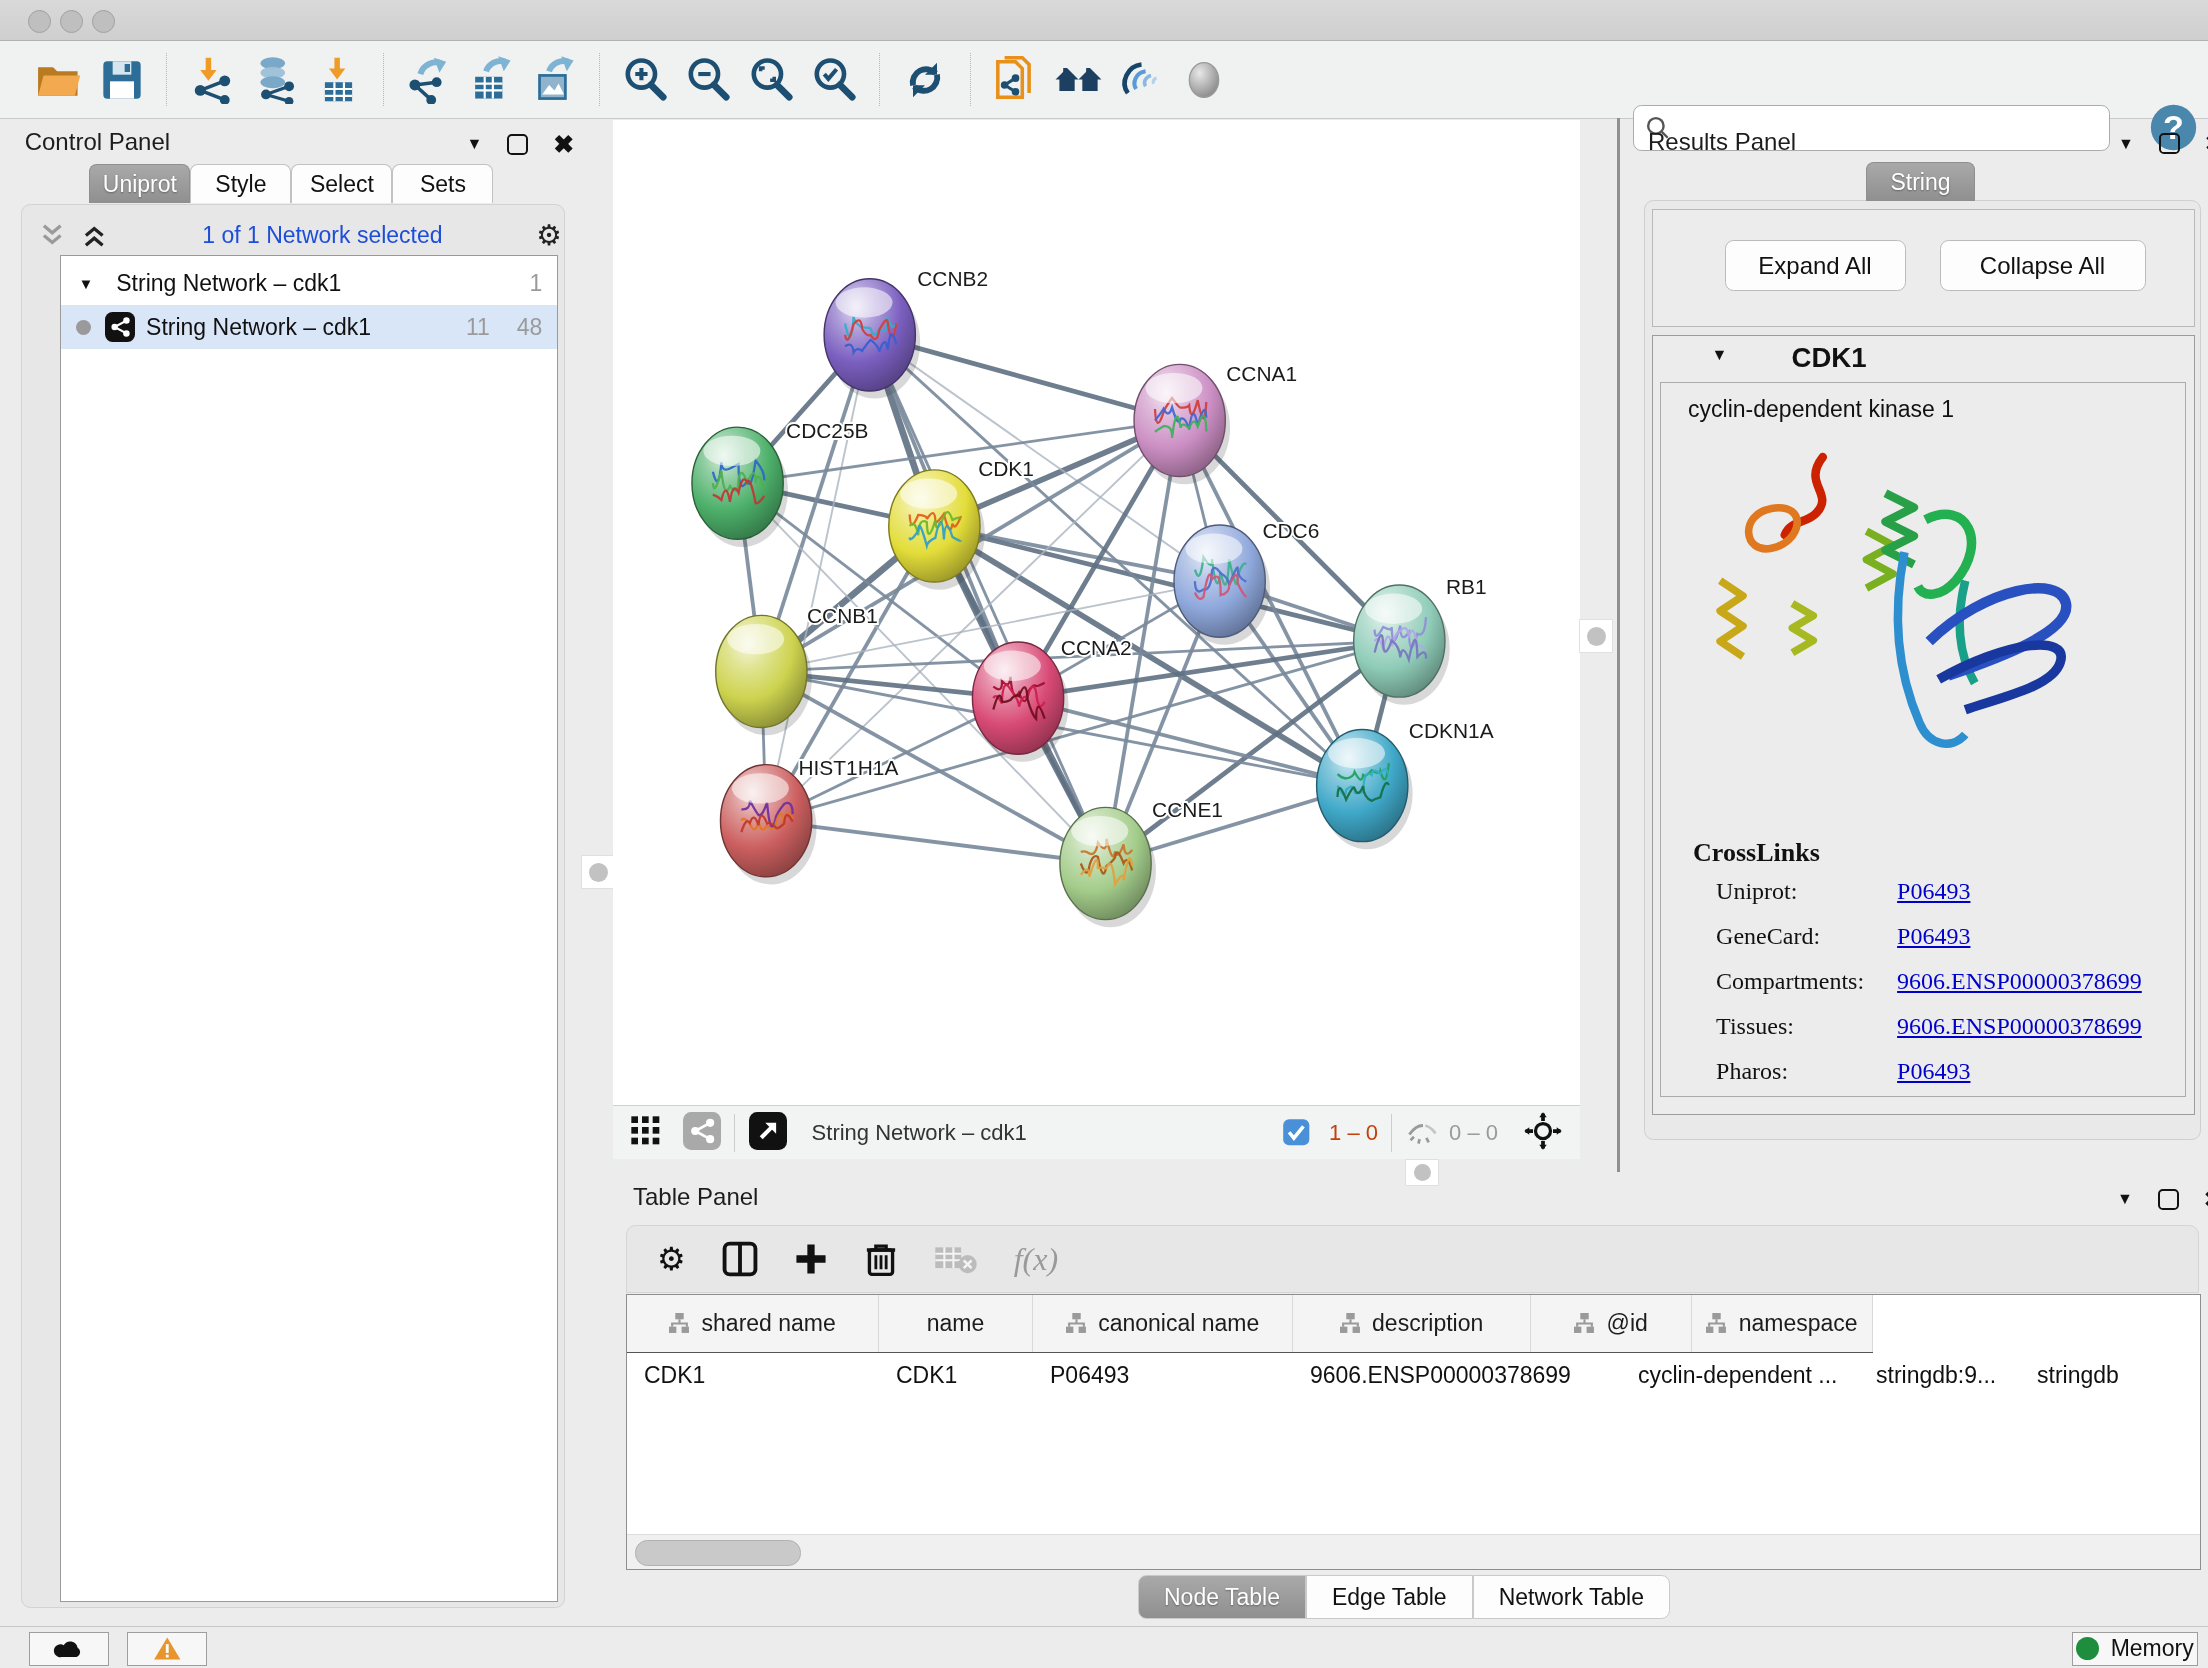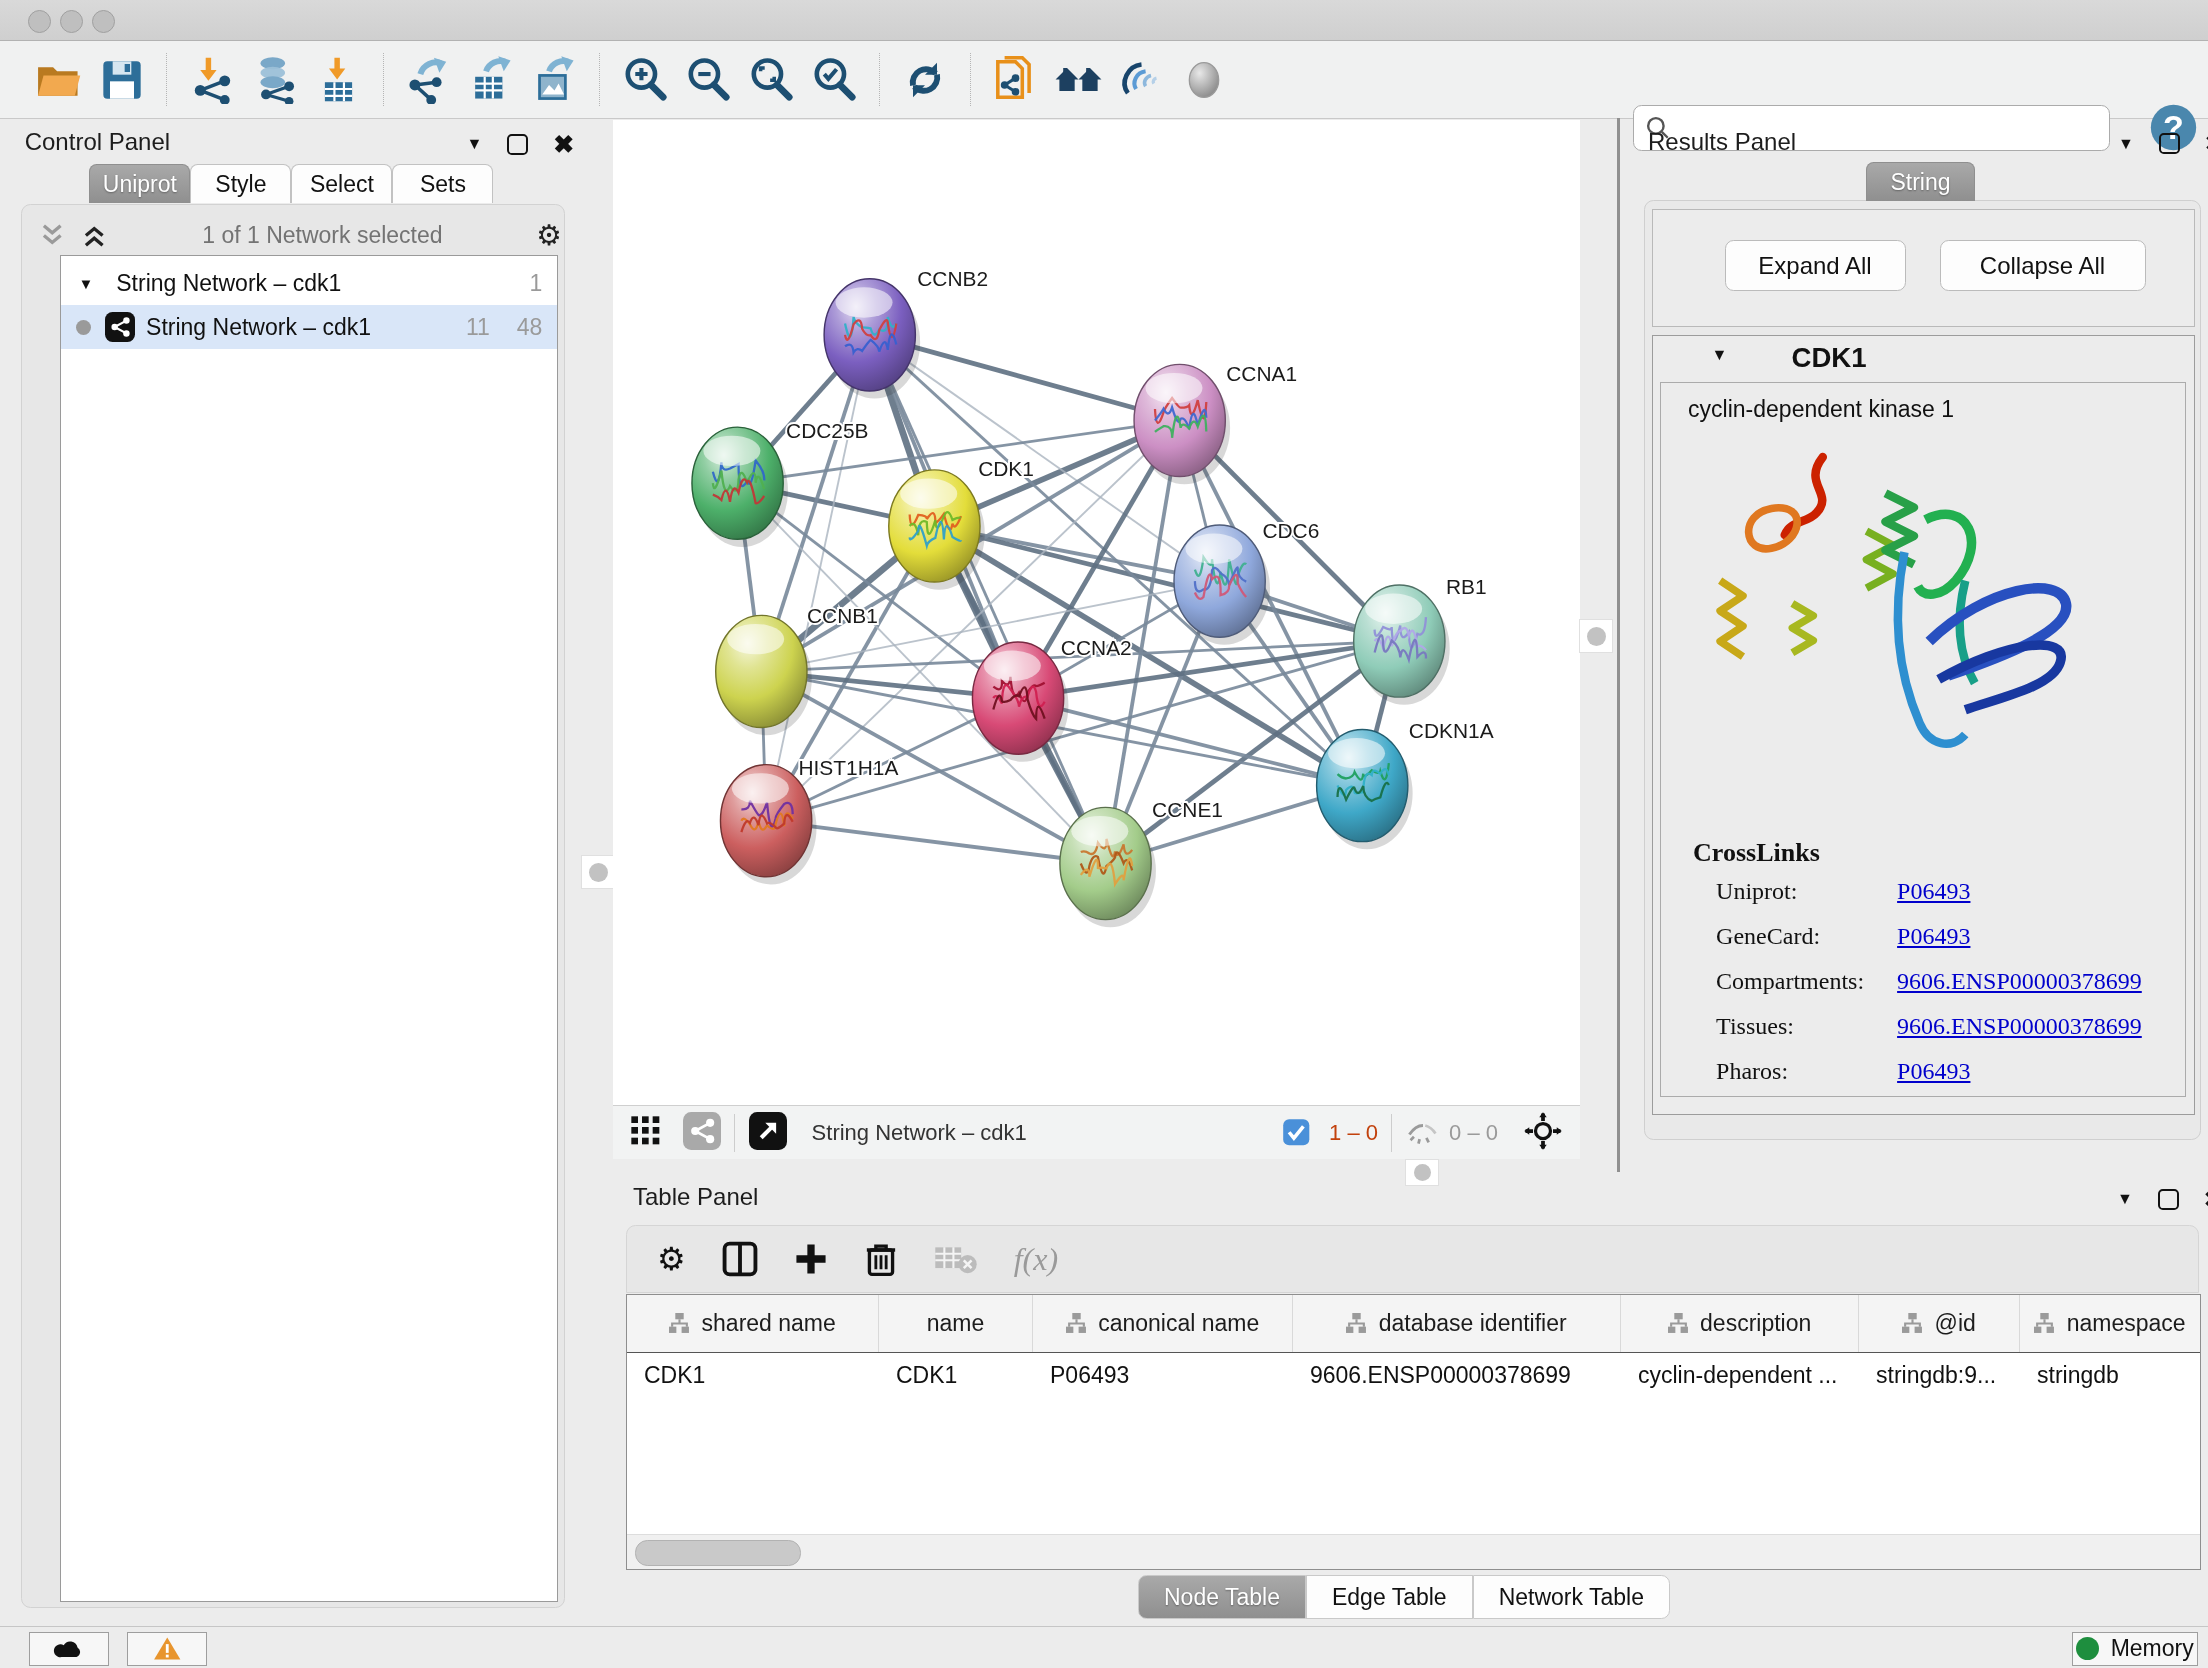--- a/index.html
+++ b/index.html
@@ -281,21 +281,21 @@
   </div>
   <div class="abs" style="left:78px;top:40px" id="cp-tabs"><div class="tab sel" style="width: 99px;">Uniprot</div><div class="tab" style="width: 99px;">Style</div><div class="tab" style="width: 99px;">Select</div><div class="tab" style="width: 99px;">Sets</div></div>
   <div class="abs cp-lightbox" style="left:9.5px;top:80px"></div>
   <div class="abs" style="left:27px;top:95px;display:flex;align-items:center;width:529px">
     <svg width="28.5" height="25" viewBox="0 0 20 18">
       <path d="M4 2l6 5 6-5M4 9l6 5 6-5" stroke="#9a9a9a" stroke-width="2.4" fill="none"></path>
     </svg>
     <svg width="28.5" height="25" viewBox="0 0 20 18" style="margin-left:13.3px">
       <path d="M4 16l6-5 6 5M4 9l6-5 6 5" stroke="#222" stroke-width="2.4" fill="none"></path>
     </svg>
-    <span style="flex:1;text-align:center;font-size:23px;color:#737373">1 of 1 Network selected</span>
+    <span style="flex:1;text-align:center;font-size:23px;color:#1d4ed8">1 of 1 Network selected</span>
     <span style="font-size:28.5px;color:#222;margin-right:5.7px">⚙</span>
   </div>
   <div class="abs cp-white" style="left:49px;top:131px" id="cp-tree">
       <div class="tree-row" style="top: 5.7px;">
         <span style="margin-left:17px;font-size:15px;color:#111">▼</span>
         <span style="margin-left:23px;font-size:23px;color:#111">String Network – cdk1</span>
         <span class="cnt" style="margin-left:auto;margin-right:15px">1</span>
       </div>
       <div class="tree-row sel" style="top: 49px;">
         <span style="margin-left:15px;width:15px;height:15px;border-radius:50%;background:#9a9a9a;display:inline-block"></span>
@@ -710,31 +710,20 @@
         <svg width="21" height="21" viewBox="0 0 20 20">
           <g fill="#9a9a9a">
             <rect x="6" y="0" width="8" height="6"></rect>
             <rect x="0" y="13" width="7" height="6"></rect>
             <rect x="12" y="13" width="7" height="6"></rect>
           </g>
           <path d="M10 6v4M3 13v-3h14v3" stroke="#9a9a9a" stroke-width="2" fill="none"></path>
         </svg>
         <span>canonical name</span>
       </div>
-      <div class="th" style="width: 328px;">
-        <svg width="21" height="21" viewBox="0 0 20 20">
-          <g fill="#9a9a9a">
-            <rect x="6" y="0" width="8" height="6"></rect>
-            <rect x="0" y="13" width="7" height="6"></rect>
-            <rect x="12" y="13" width="7" height="6"></rect>
-          </g>
-          <path d="M10 6v4M3 13v-3h14v3" stroke="#9a9a9a" stroke-width="2" fill="none"></path>
-        </svg>
-        <span>database identifier</span>
-      </div>
       <div class="th" style="width: 238px;">
         <svg width="21" height="21" viewBox="0 0 20 20">
           <g fill="#9a9a9a">
             <rect x="6" y="0" width="8" height="6"></rect>
             <rect x="0" y="13" width="7" height="6"></rect>
             <rect x="12" y="13" width="7" height="6"></rect>
           </g>
           <path d="M10 6v4M3 13v-3h14v3" stroke="#9a9a9a" stroke-width="2" fill="none"></path>
         </svg>
         <span>description</span>

